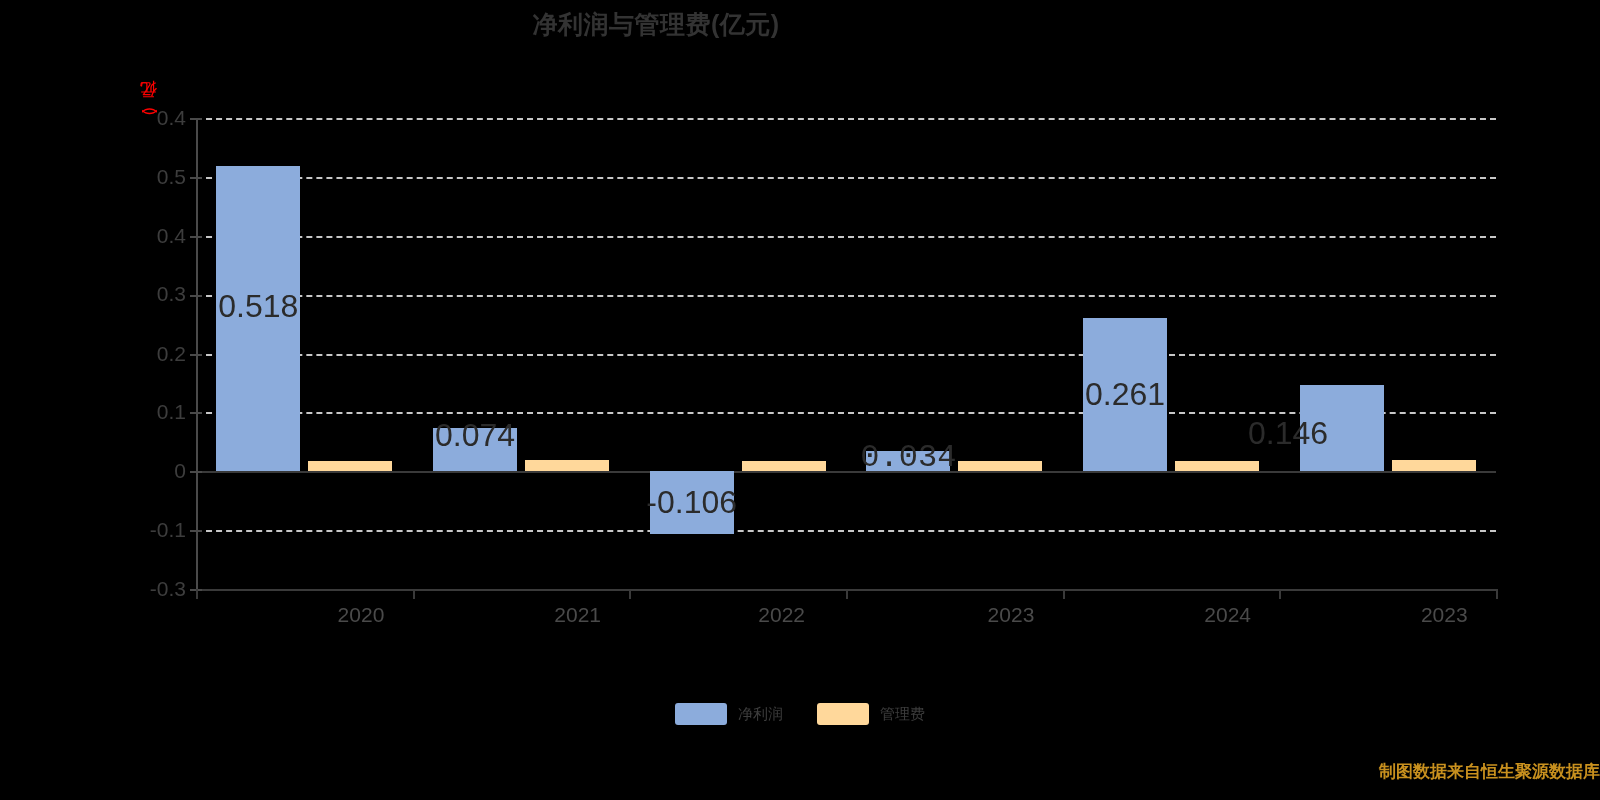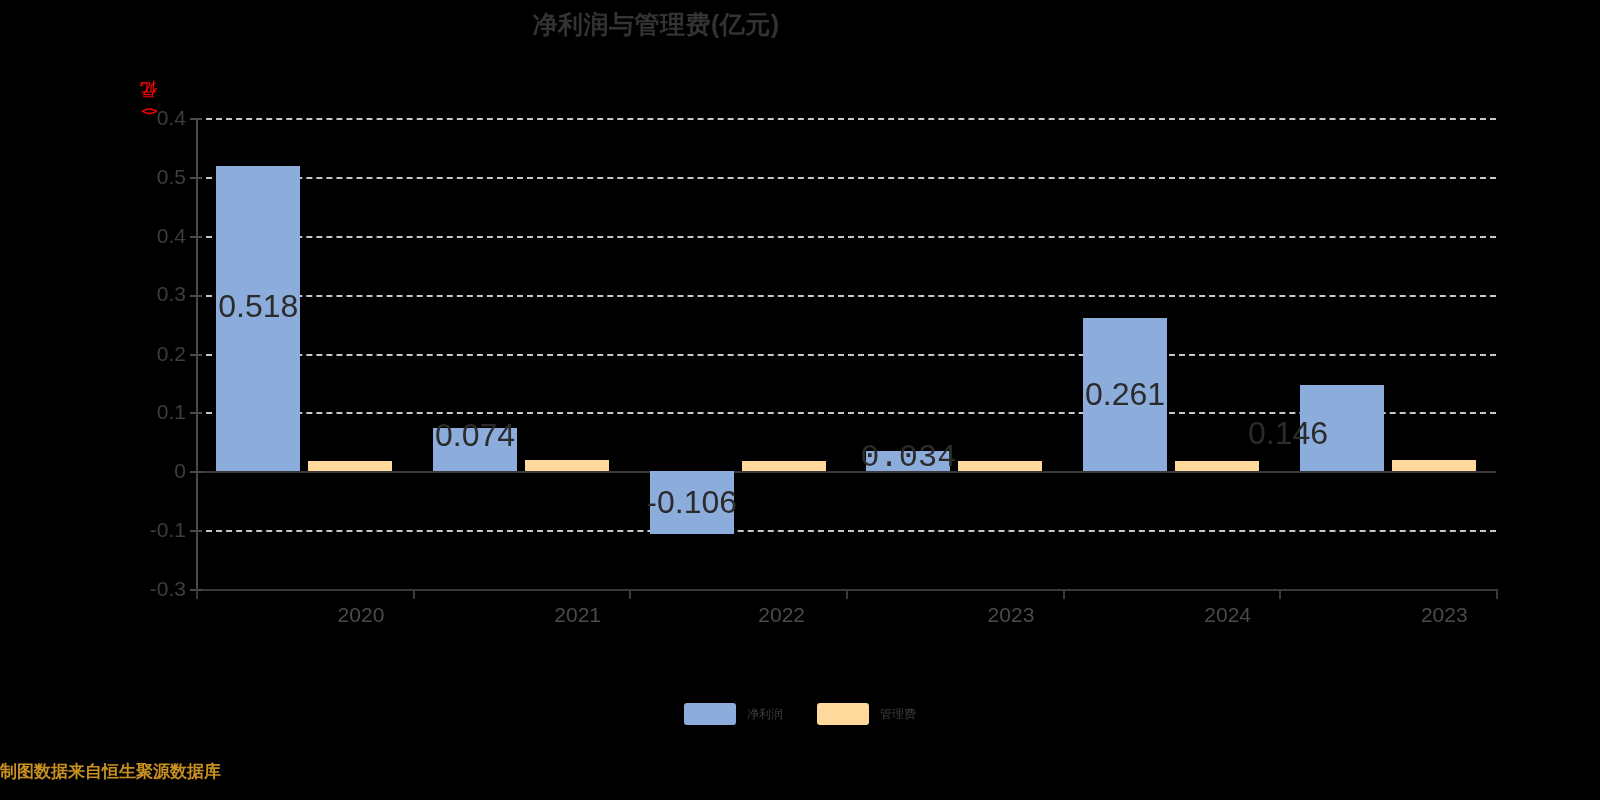--- a/index.html
+++ b/index.html
@@ -160,31 +160,31 @@
     align-items: center;
     gap: 11px;
   }
   .legend-swatch {
     width: 52px;
     height: 22px;
     border-radius: 3px;
   }
   .legend-label {
     color: #3d3d3d;
-    font-size: 12px;
+    font-size: 15px;
     white-space: nowrap;
   }
 
   
   #footer-note {
     position: absolute;
     top: 760px;
     left: 0;
     width: 1600px;
-    text-align: left;
+    text-align: right;
     color: #c8901e;
     font-size: 17px;
     font-weight: bold;
     white-space: nowrap;
   }
 </style>
 </head>
 <body>
 
 <div id="chart-title">净利润与管理费(亿元)</div>

